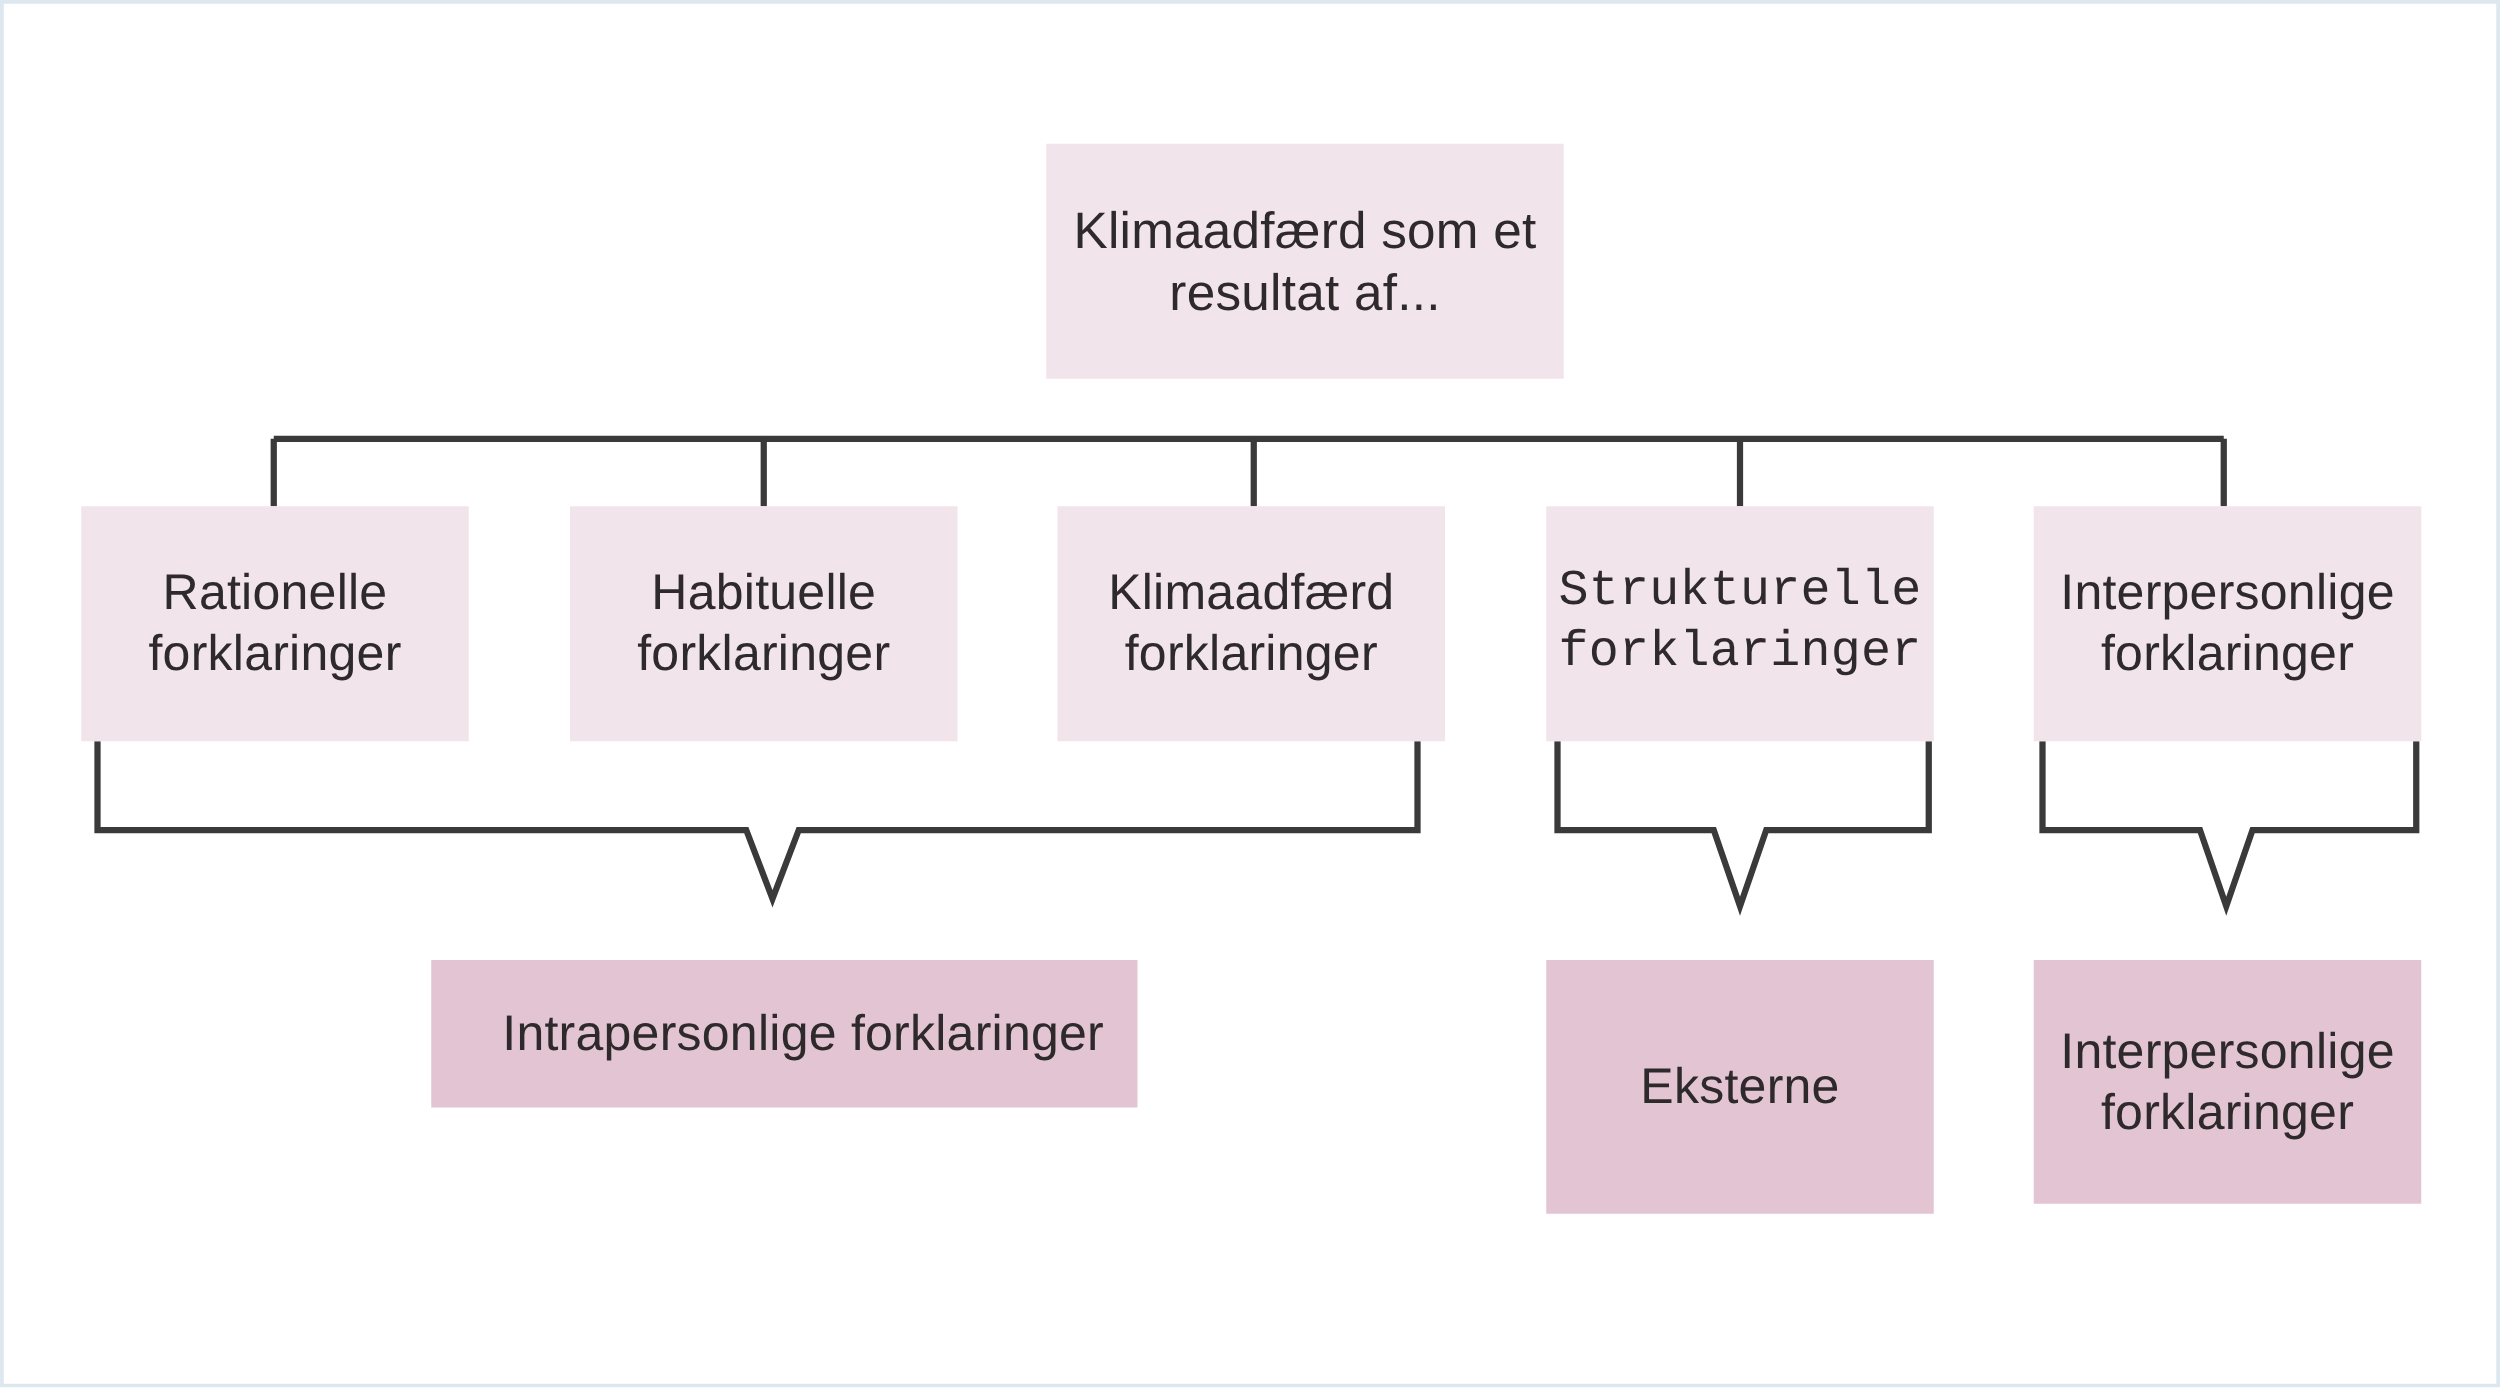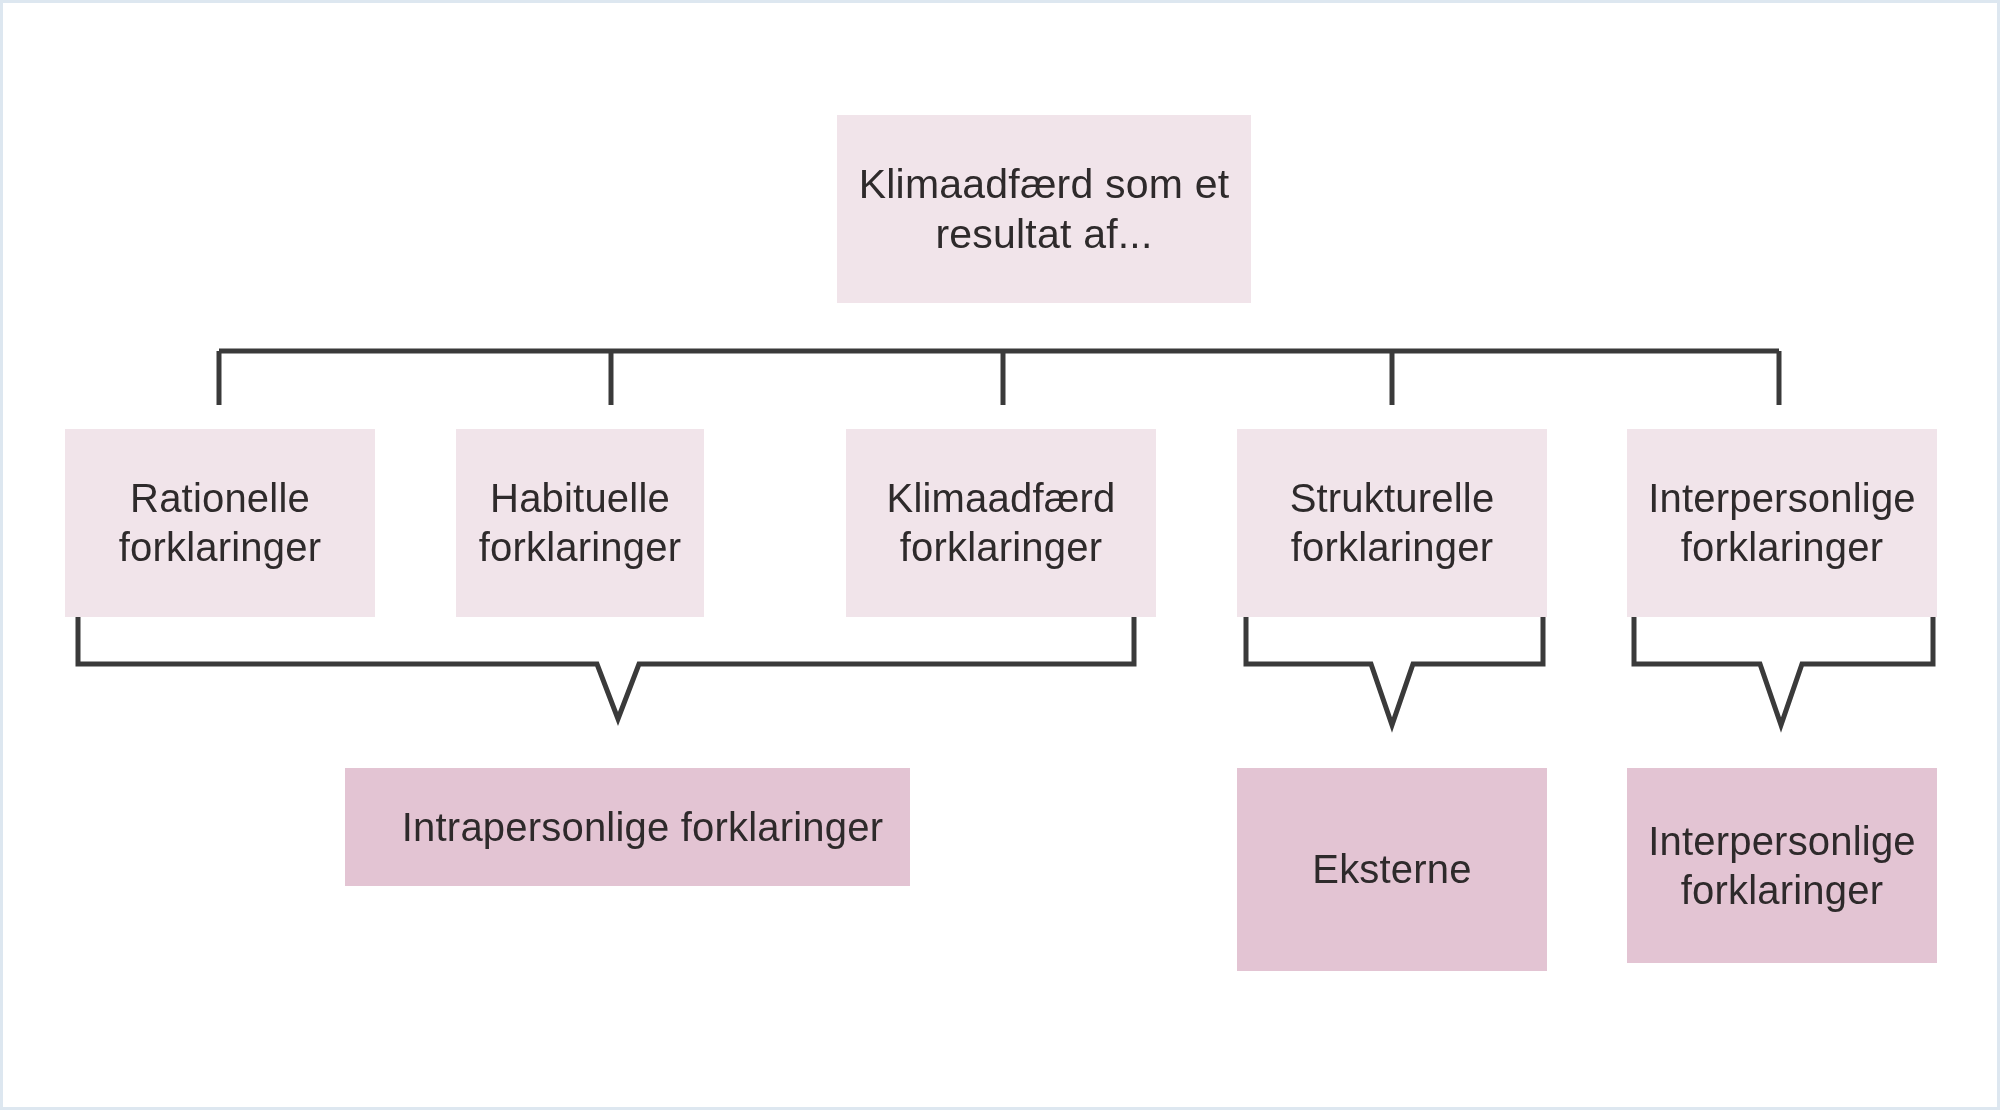--- a/index.html
+++ b/index.html
@@ -37,21 +37,20 @@
     line-height: 1.22;
     letter-spacing: 0.2px;
     font-family: "Liberation Sans", sans-serif;
     white-space: pre-line;
   }
   .node-root {
     font-size: 41px;
   }
   .node-mid {
     font-size: 40px;
-    margin-top: 24px;
   }
   .node-leaf-wide {
     font-size: 40px;
     padding-left: 30px;
   }
   .node-leaf {
     font-size: 40px;
   }
 </style>
 </head>
@@ -76,27 +75,27 @@
       <path d="M 1631 590 L 1631 661 L 1757 661 L 1778 722 L 1799 661 L 1930 661 L 1930 590"></path>
     </g>
   </svg>
 
   <div class="node-box node-root" style="left:793px; top:112px; width:414px; height:188px; background:#f1e4ea;margin-left:41px;">Klimaadfærd som et
 resultat af...</div>
 
   <div class="node-box node-mid" style="left:62px; top:402px; width:310px; height:188px; background:#f1e4ea;">Rationelle
 forklaringer</div>
 
-  <div class="node-box node-mid" style="left:453px; top:402px; width:248px; height:188px; background:#f1e4ea;">Habituelle
+  <div class="node-box node-mid" style="left:453px; top:402px; width:310px; height:188px; background:#f1e4ea;">Habituelle
 forklaringer</div>
 
   <div class="node-box node-mid" style="left:843px; top:402px; width:310px; height:188px; background:#f1e4ea;">Klimaadfærd
 forklaringer</div>
 
-  <div class="node-box node-mid" style="left:1234px; top:402px; width:310px; height:188px; background:#f1e4ea;">Strukturelle
+  <div class="node-box node-mid" style="left:1234px; top:402px; width:310px; height:188px; background:#f1e4ea;font-family:Liberation Mono, monospace;">Strukturelle
 forklaringer</div>
 
   <div class="node-box node-mid" style="left:1624px; top:402px; width:310px; height:188px; background:#f1e4ea;">Interpersonlige
 forklaringer</div>
 
   <div class="node-box node-leaf-wide" style="left:342px; top:765px; width:565px; height:118px; background:#e3c4d3;">Intrapersonlige forklaringer</div>
 
   <div class="node-box node-leaf" style="left:1234px; top:765px; width:310px; height:203px; background:#e3c4d3;">Eksterne</div>
 
   <div class="node-box node-leaf" style="left:1624px; top:765px; width:310px; height:195px; background:#e3c4d3;">Interpersonlige

